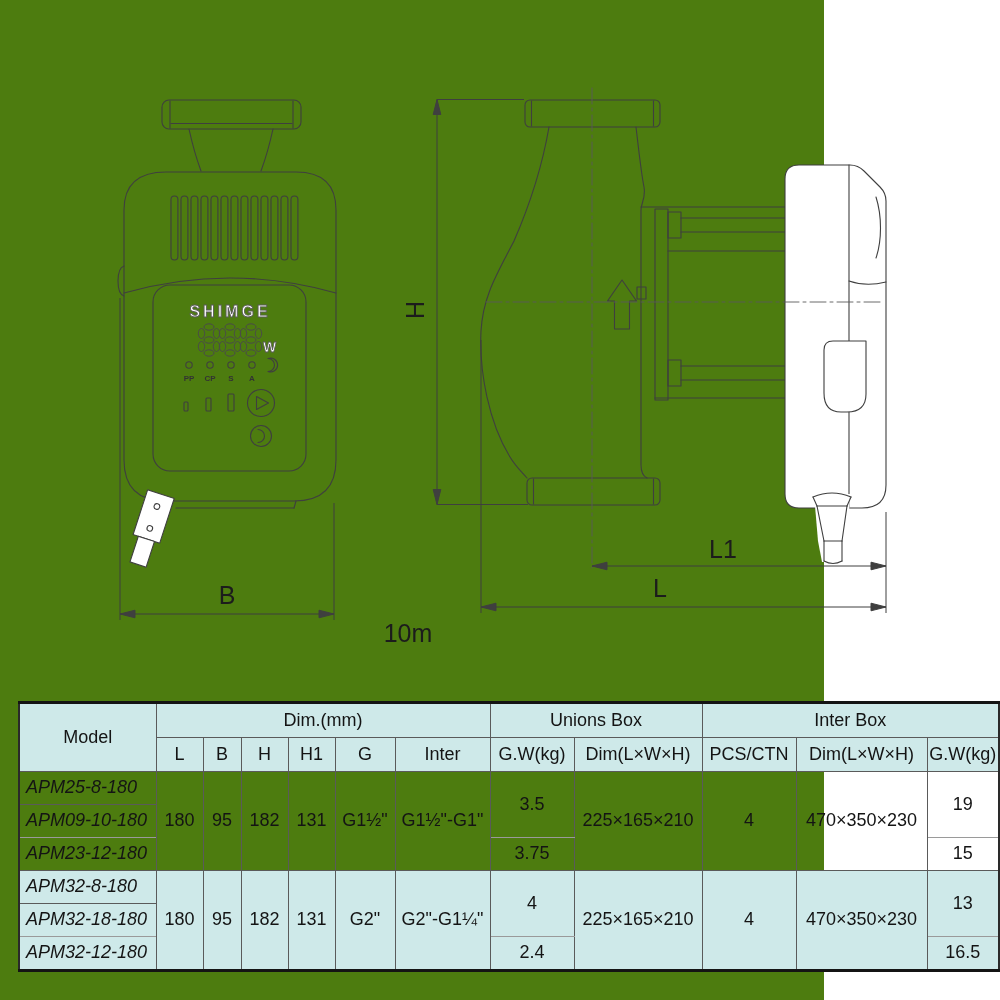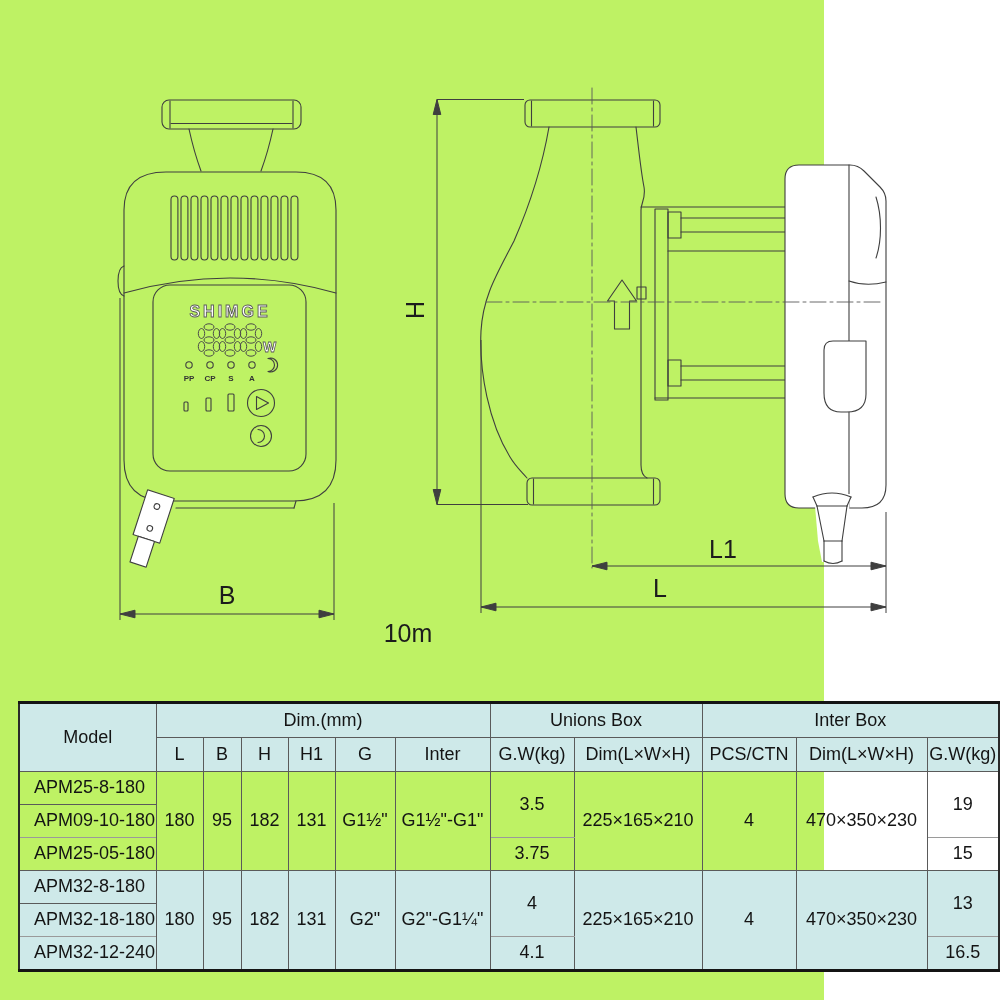--- a/index.html
+++ b/index.html
@@ -1,31 +1,31 @@
 <!DOCTYPE html>
 <html><head>
 <meta charset="utf-8">
 <style>
   html,body{margin:0;padding:0;background:#fff;width:1000px;height:1000px;overflow:hidden;
     font-family:"Liberation Sans",sans-serif;}
-  .sheet{width:824px;height:1000px;background:#bef264;position:relative;}
+  .sheet{width:824px;height:1000px;background:#4d7c0f;position:relative;}
   svg text{font-family:"Liberation Sans",sans-serif;}
   .dimlbl{font-size:25px;fill:#1c1c1c;}
   .cap{font-size:25px;fill:#1c1c1c;}
   .brand{font-size:16px;font-weight:bold;letter-spacing:3px;fill:#ffffff;stroke:#5a5a5a;stroke-width:0.9;}
   .wunit{font-size:14px;font-weight:bold;fill:#ffffff;stroke:#5a5a5a;stroke-width:0.8;}
   .indlbl{font-size:8px;font-weight:bold;fill:#333;}
   table.spec{border-collapse:collapse;table-layout:fixed;width:980px;margin:0 0 0 18px;
     border-top:3px solid #141414;border-bottom:3px solid #141414;
     border-left:2px solid #2a2a2a;border-right:2px solid #2a2a2a;
     font-size:18px;color:#141414;}
   .spec th,.spec td{border:1px solid #5a5a5a;text-align:center;vertical-align:middle;
     font-weight:normal;padding:0;height:32px;line-height:1.1;}
   .spec thead th{background:#cee9e9;height:33px;}
-  .spec td.model{text-align:left;padding-left:14px;}
+  .spec td.model{text-align:left;padding-left:6px;font-style:italic;}
   .spec tr.teal td{background:#cee9e9;}
   .spec .ltt{border-top-color:#9a9a9a;}
   .spec .ltb{border-bottom-color:#9a9a9a;}
 </style>
 </head>
 <body>
 
 <div class="sheet">
 
 <svg width="1000" height="697" viewBox="0 0 1000 697">
@@ -259,21 +259,21 @@
       <td rowspan="2" class="ltb">3.5</td>
       <td rowspan="3">225×165×210</td>
       <td rowspan="3">4</td>
       <td rowspan="3">470×350×230</td>
       <td rowspan="2" class="ltb">19</td>
     </tr>
     <tr>
       <td class="model ltt ltb">APM09-10-180</td>
     </tr>
     <tr>
-      <td class="model ltt">APM25-05-180</td>
+      <td class="model ltt">APM23-12-180</td>
       <td class="ltt">3.75</td>
       <td class="ltt">15</td>
     </tr>
     <tr class="teal">
       <td class="model">APM32-8-180</td>
       <td rowspan="3">180</td>
       <td rowspan="3">95</td>
       <td rowspan="3">182</td>
       <td rowspan="3">131</td>
       <td rowspan="3">G2"</td>
@@ -281,20 +281,20 @@
       <td rowspan="2" class="ltb">4</td>
       <td rowspan="3">225×165×210</td>
       <td rowspan="3">4</td>
       <td rowspan="3">470×350×230</td>
       <td rowspan="2" class="ltb">13</td>
     </tr>
     <tr class="teal">
       <td class="model ltt ltb">APM32-18-180</td>
     </tr>
     <tr class="teal">
-      <td class="model ltt">APM32-12-240</td>
-      <td class="ltt">4.1</td>
+      <td class="model ltt">APM32-12-180</td>
+      <td class="ltt">2.4</td>
       <td class="ltt">16.5</td>
     </tr>
   </tbody>
 </table>
 
 </div>
 
 </body></html>

